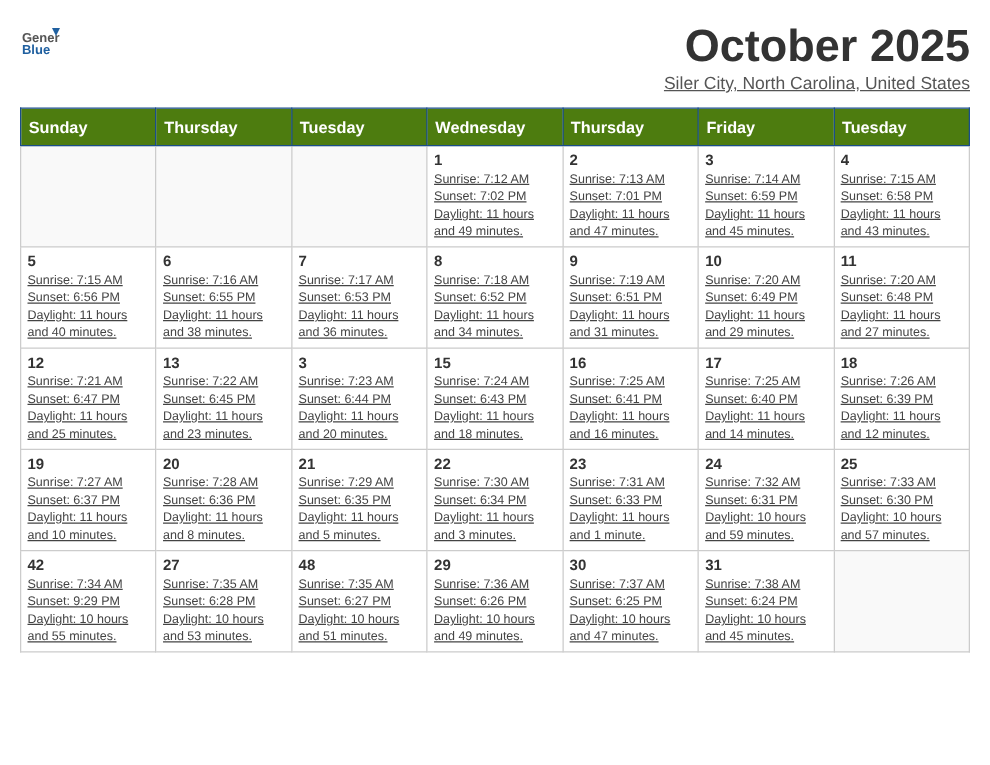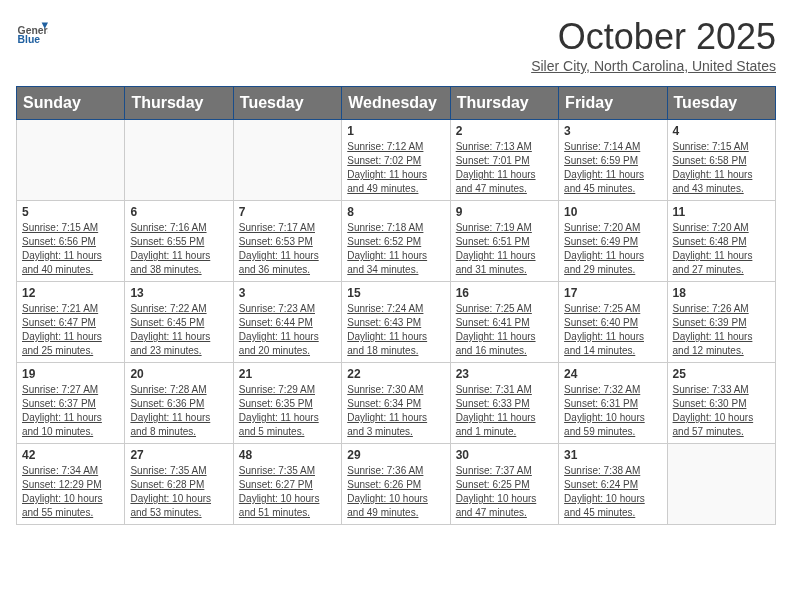--- a/index.html
+++ b/index.html
@@ -24,36 +24,36 @@
     .logo-icon {
       width: 32px;
       height: 32px;
     }
     .title-block {
       text-align: right;
     }
     .month-title {
       font-size: 36px;
       color: #333;
-      font-weight: normal;
+      font-weight: bold;
     }
     .subtitle {
       font-size: 14px;
       color: #555;
       text-decoration: underline;
     }
     .calendar {
       width: 100%;
       border-collapse: collapse;
       border: 1px solid #ccc;
     }
     .calendar th {
-      background: #737373;
+      background: #4d7c0f;
       color: #fff;
-      font-size: 16px;
+      font-size: 13px;
       font-weight: bold;
       padding: 7px 6px;
       border: 1px solid #1a4d8a;
       text-align: left;
     }
     .calendar td {
       border: 1px solid #ccc;
       vertical-align: top;
       padding: 4px 5px;
       min-height: 80px;
@@ -267,21 +267,21 @@
           <span class="day-num">25</span>
           <div class="day-info">Sunrise: 7:33 AM
 Sunset: 6:30 PM
 Daylight: 10 hours and 57 minutes.</div>
         </td>
       </tr>
       <tr>
         <td>
           <span class="day-num">42</span>
           <div class="day-info">Sunrise: 7:34 AM
-Sunset: 12:29 PM
+Sunset: 9:29 PM
 Daylight: 10 hours and 55 minutes.</div>
         </td>
         <td>
           <span class="day-num">27</span>
           <div class="day-info">Sunrise: 7:35 AM
 Sunset: 6:28 PM
 Daylight: 10 hours and 53 minutes.</div>
         </td>
         <td>
           <span class="day-num">48</span>

